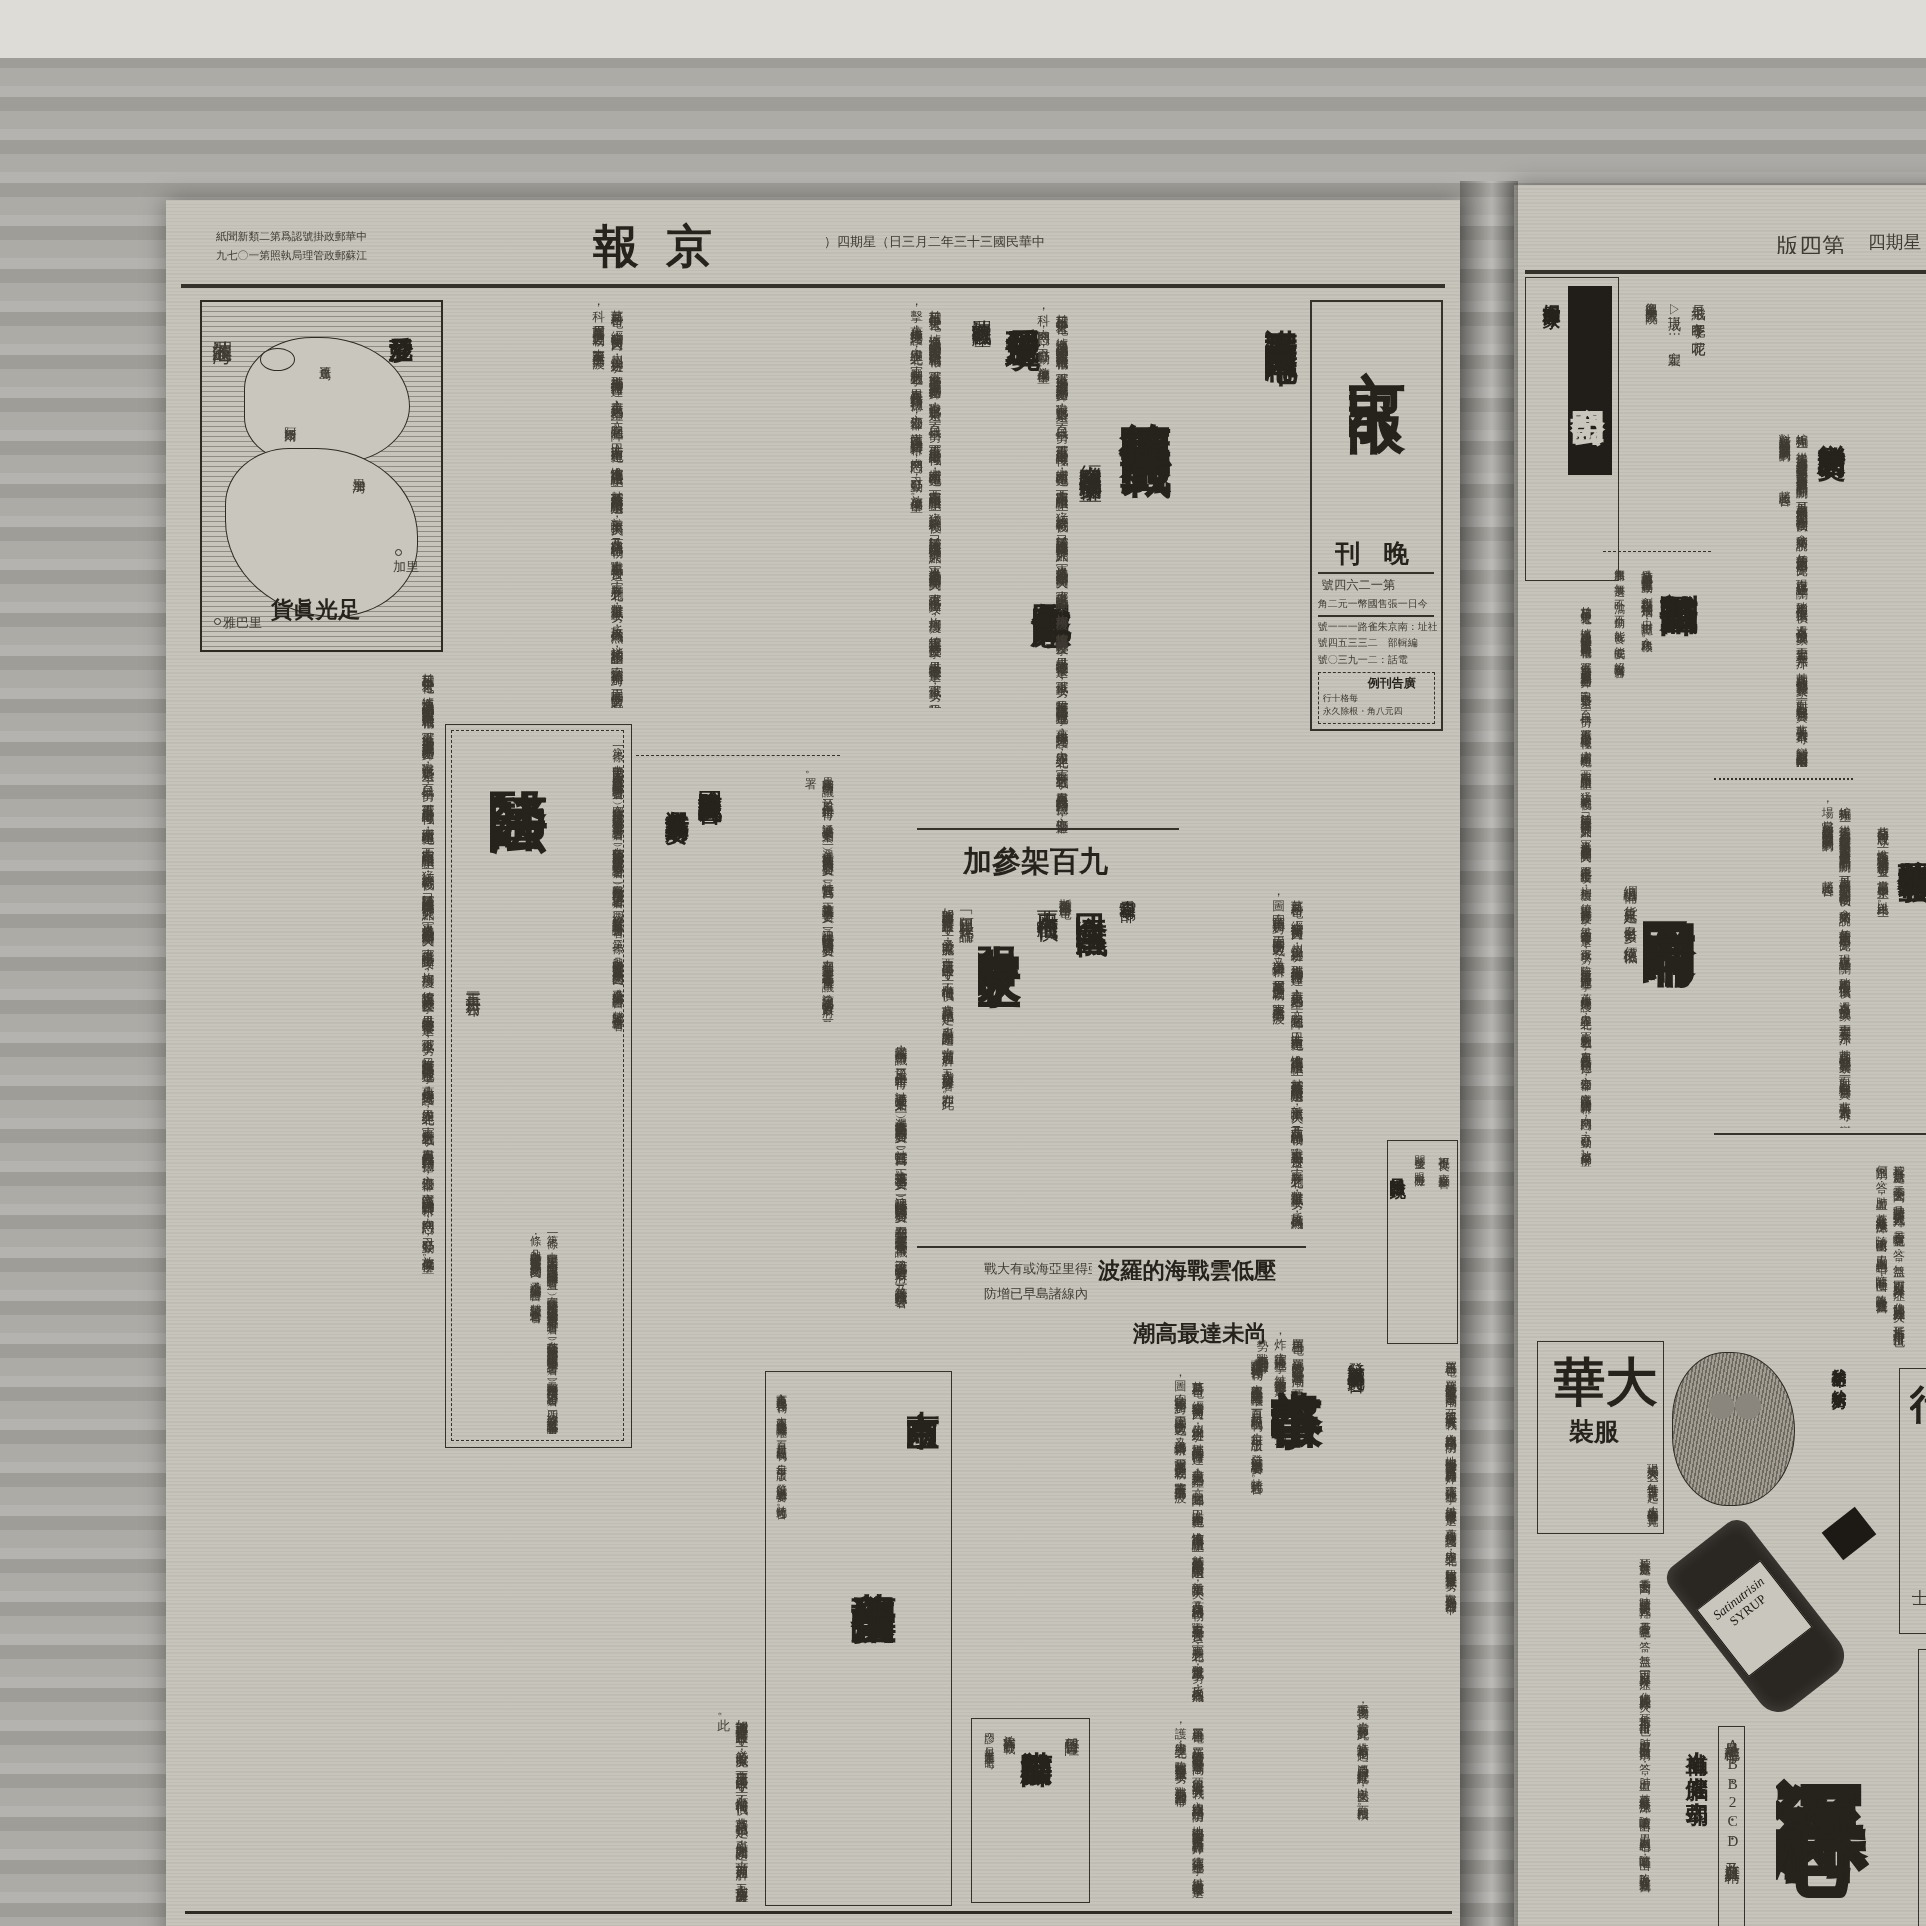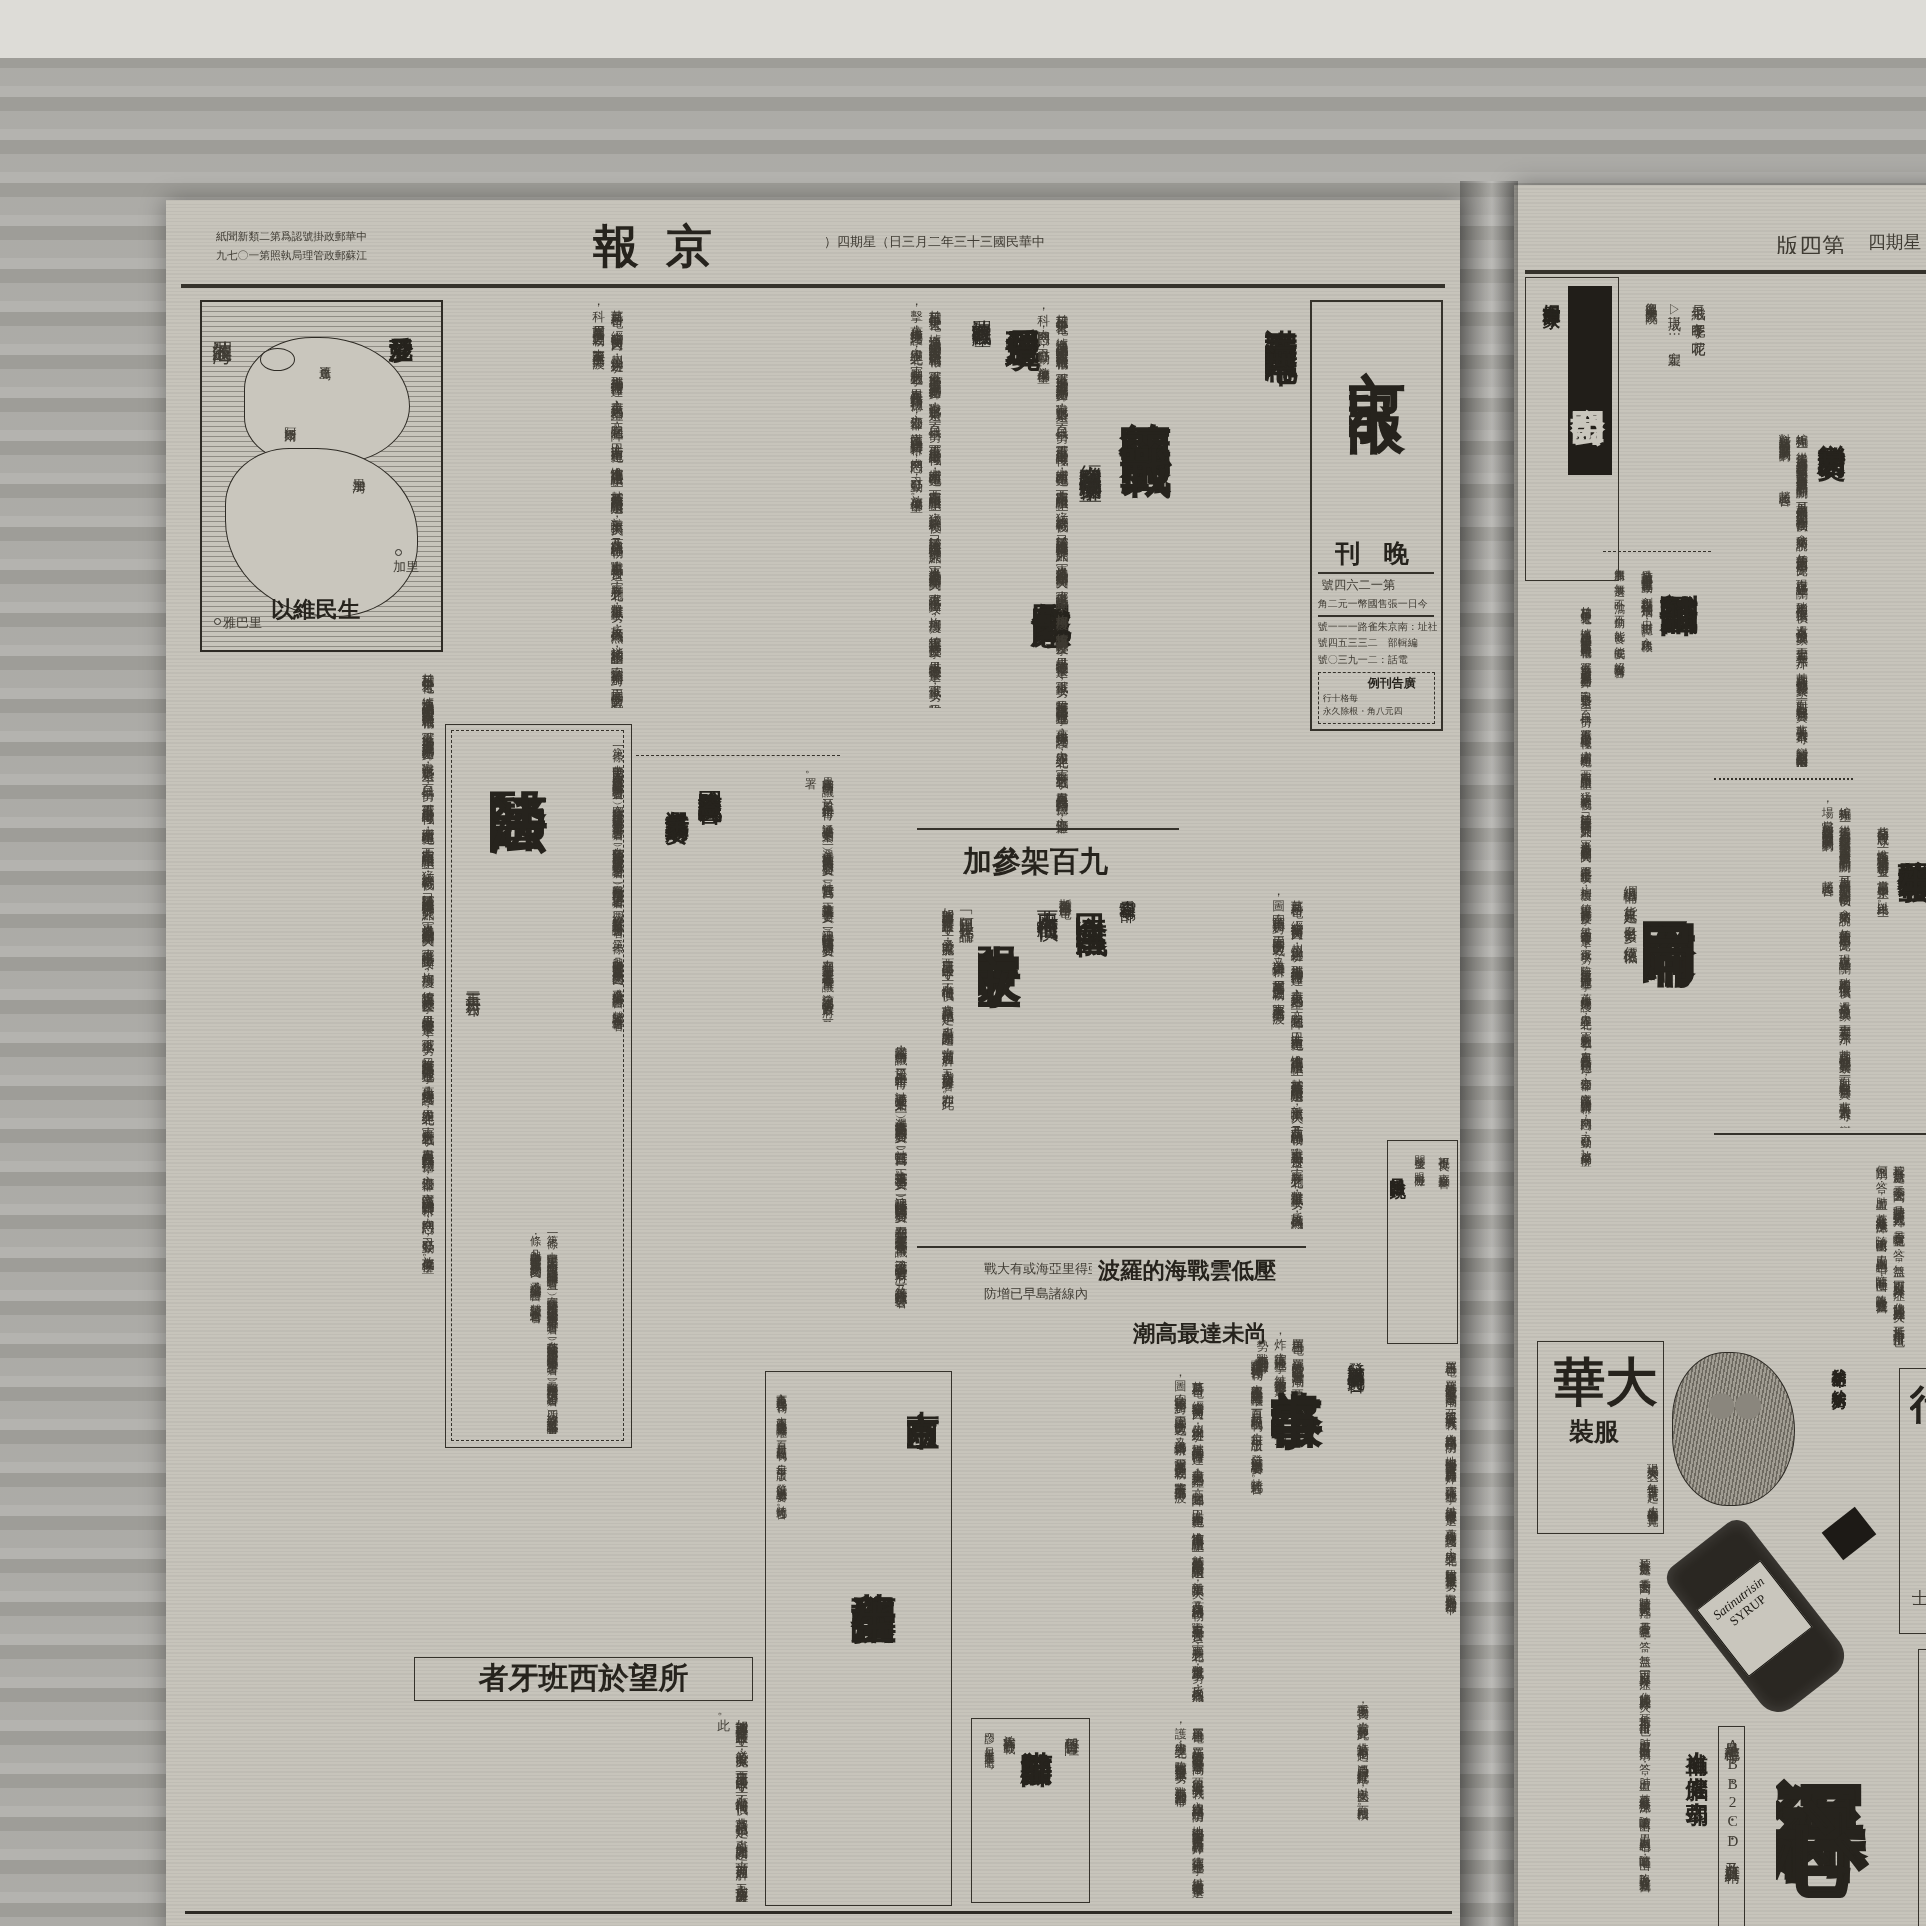--- a/index.html
+++ b/index.html
@@ -54,21 +54,21 @@
 <div class="blk rh b" style="left:593px;top:216px;width:139px;height:62px;font-size:46px;letter-spacing:27px;">報京</div>
 <div class="blk rh bt" style="left:824px;top:233px;width:501px;height:27px;font-size:13px;">）四期星（日三月二年三十三國民華中</div>
 <div class="rule" style="left:181px;top:284px;width:1264px;height:3.5px;"></div>
 
 <div class="blk mapbox" style="left:200px;top:300px;width:243px;height:352px;">
   <div class="land" style="left:42px;top:35px;width:166px;height:127px;border-radius:45% 60% 50% 40%;"></div>
   <div class="land" style="left:23px;top:146px;width:193px;height:169px;border-radius:35% 55% 45% 60%;"></div>
   <div class="land" style="left:58px;top:46px;width:35px;height:23px;border-radius:50%;"></div>
   <div class="blk v bt" style="left:7.7px;top:23px;width:27px;height:200px;font-size:20px;">波羅的海</div>
   <div class="blk v b" style="left:185px;top:15.4px;width:31px;height:162px;font-size:24px;">愛沙尼亞</div>
-  <div class="blk rh b" style="left:69px;top:293px;width:116px;height:27px;font-size:22.3px;">以維民生</div>
+  <div class="blk rh b" style="left:69px;top:293px;width:116px;height:27px;font-size:22.3px;">貨眞光足</div>
   <div class="blk v bt" style="left:116px;top:54px;width:15.4px;height:69px;font-size:12.3px;">達哥島</div>
   <div class="blk v bt" style="left:81px;top:116px;width:15.4px;height:58px;font-size:12.3px;">阿斯爾</div>
   <div class="blk v bt" style="left:150px;top:166px;width:15.4px;height:69px;font-size:13px;">里加灣</div>
   <div class="dot" style="left:193px;top:247px;"></div>
   <div class="blk rh bt" style="left:191px;top:256px;width:35px;height:17.3px;font-size:13px;">加里</div>
   <div class="dot" style="left:11.6px;top:316px;"></div>
   <div class="blk rh bt" style="left:21px;top:312px;width:54px;height:17.3px;font-size:13px;">雅巴里</div>
 </div>
 
 <div class="blk v bt" style="left:449px;top:300px;width:177px;height:408px;font-size:12.7px;">莫斯科二日電：經窩爾霍夫河西，州公里之柳班，結那佛哥羅特西連，六十公里之馬蹄型，亞之包圍陣，巴迭卡向西進犯，惟遭德軍繼續阻止，林斯克西南敵軍繼續退阻，敵重大損失，及西南諸佛格勒，戰事布里亦告退，軍勝利之北，擊退俄軍攻勢，反攻極爲熾烈，消耗鎖該企圖，圍於德軍加封，正展開空前之戰，又自諾佛索科，爾尼基西進之波勒，夫將軍所部第二波。</div>
@@ -146,21 +146,20 @@
 <div class="blk v bt" style="left:1221px;top:1695px;width:150px;height:204px;font-size:12px;">重要物資，當局有鑒於此，特於本月中旬起，憑戶口牌實行配給，以安民生，而杜囤積。</div>
 
 <div class="blk box" style="left:1387px;top:1140px;width:71px;height:204px;border-width:1.5px;">
   <div class="blk v bt" style="left:40px;top:5.8px;width:23px;height:193px;font-size:11.6px;">視覺不良　直接影響</div>
   <div class="blk v bt" style="left:21px;top:5.8px;width:18.5px;height:193px;font-size:10.8px;">間接發生　眼科障礙</div>
   <div class="blk v b" style="left:1.9px;top:23px;width:19px;height:162px;font-size:17px;">餘昌眼鏡</div>
 </div>
 <div class="blk v bt" style="left:1387px;top:1352px;width:71px;height:547px;font-size:11.6px;">羅馬三日電：羅馬郊外防區戰爭尚未達最高潮，亞得里亞海或有大戰，內線諸島早已增防，地中海艦隊美英空軍連日出動轟炸，德軍陣地進擊，結果亦遭德軍擊退，藉轟炸機之掩護，內維里之北，昨日德軍擊退俄軍攻勢，戰事仍在激烈進行中。</div>
 
 <div class="blk" style="left:204px;top:1653px;width:551px;height:254px;">
-  <div class="blk box rh b" style="left:210px;top:3.9px;width:339px;height:44px;font-size:30px;text-align:center;border-width:1.5px;">者牙班西於望所</div>
   <div class="blk v bt" style="left:3.9px;top:56px;width:543px;height:193px;font-size:12.7px;">如能誘導西班牙保持其嚴正中立，必能予以克服，西班牙已決嚴守中立，不顧惜任何代價，其新環境已鎖定，所引起之諸問題，當可迎刃而解，吾人所望於西班牙者，亦卽在此。</div>
 </div>
 
 <div class="blk box" style="left:971px;top:1718px;width:119px;height:185px;border-width:1.5px;">
   <div class="blk v bt" style="left:92px;top:5.8px;width:19px;height:116px;font-size:15.4px;">聲譽日隆</div>
   <div class="blk v b" style="left:48px;top:5.8px;width:40px;height:173px;font-size:32px;">顧洪樓醫師</div>
   <div class="blk v bt" style="left:27px;top:5.8px;width:18.5px;height:173px;font-size:12.3px;">治病救人廿餘載</div>
   <div class="blk v bt" style="left:3.9px;top:5.8px;width:20px;height:173px;font-size:10px;">門診：每日上午九時至下午七時</div>
 </div>
 <div class="blk v bt" style="left:971px;top:1371px;width:235px;height:331px;font-size:12.3px;">莫斯科二日電：經窩爾霍夫河西，州公里之柳班，結那佛哥羅特西連，六十公里之馬蹄型，亞之包圍陣，巴迭卡向西進犯，惟遭德軍繼續阻止，林斯克西南敵軍繼續退阻，敵重大損失，及西南諸佛格勒，戰事布里亦告退，軍勝利之北，擊退俄軍攻勢，反攻極爲熾烈，消耗鎖該企圖，圍於德軍加封，正展開空前之戰，又自諾佛索科，爾尼基西進之波勒，夫將軍所部第二波。</div>

